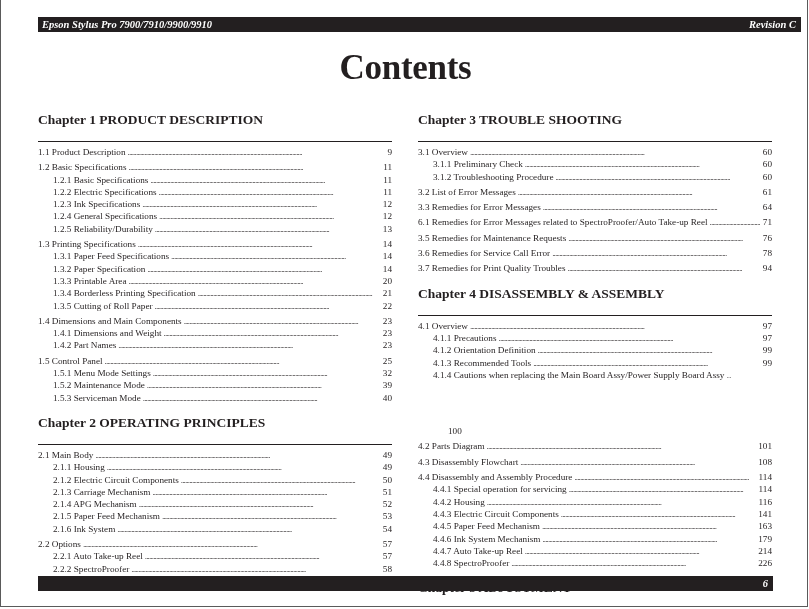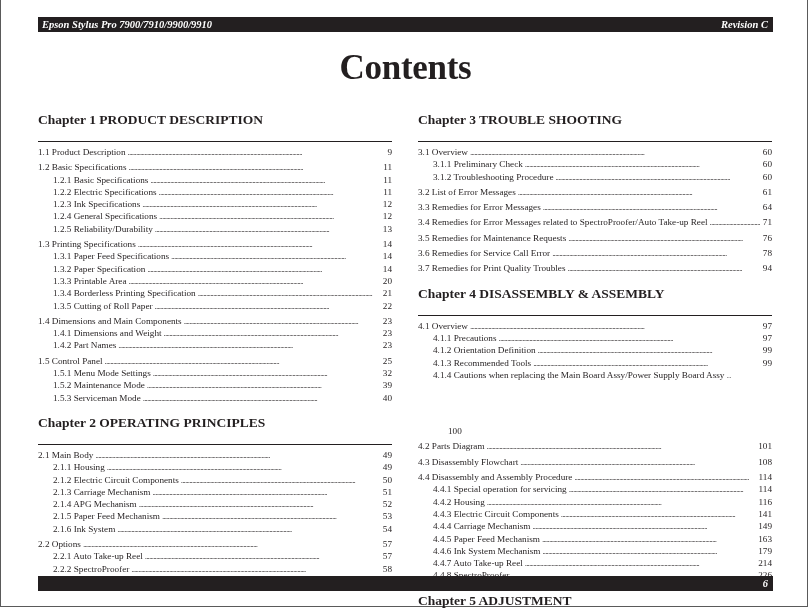--- a/index.html
+++ b/index.html
@@ -1,18 +1,18 @@
 <!DOCTYPE html>
 <html><head>
 <meta charset="utf-8">
 <style>
   html, body { margin: 0; padding: 0; background: #ffffff; }
   body { width: 809px; height: 609px; position: relative; overflow: hidden; font-family: "Liberation Serif", "DejaVu Serif", serif; color: #231f20; }
   .page { position: absolute; left: 0; top: 0; width: 806px; height: 606px; border: 1.5px solid #5a5a5a; border-top: none; border-left: 1.5px solid #5a5a5a; background: #fff; }
-  .hdr-bar { position: absolute; left: 37px; top: 17px; width: 735px; height: 15px; background: #231f20; color: #ffffff; font-style: italic; font-weight: bold; font-size: 10.5px; line-height: 15px; }
+  .hdr-bar { position: absolute; left: 37px; top: 17px; width: 735px; height: 15px; background: #231f20; color: #ffffff; font-style: italic; font-weight: bold; font-size: 10.5px; line-height: 15px; padding-left: 28px; }
   .hdr-bar .l { position: absolute; left: 4px; top: 0; }
   .hdr-bar .r { position: absolute; right: 5px; top: 0; }
   .title { position: absolute; left: 0; width: 809px; top: 46px; text-align: center; font-size: 35px; font-weight: bold; line-height: 44px; letter-spacing: -0.3px; }
   .col { position: absolute; top: 112px; width: 354px; }
   .col.left { left: 37px; }
   .col.right { left: 417px; }
   .chapter { font-weight: bold; font-size: 13.5px; line-height: 16px; padding-bottom: 13px; border-bottom: 1.3px solid #231f20; margin-bottom: 4px; white-space: nowrap; }
   .entry { display: flex; font-size: 9.2px; line-height: 12.3px; white-space: nowrap; }
   .entry.sub { padding-left: 15px; }
   .entry.gap { margin-top: 3px; }
@@ -225,21 +225,21 @@
         <span class="t">3.2 List of Error Messages</span>
         <span class="dots"></span>
         <span class="p">61</span>
       </div>
     <div class="entry gap">
         <span class="t">3.3 Remedies for Error Messages</span>
         <span class="dots"></span>
         <span class="p">64</span>
       </div>
     <div class="entry gap">
-        <span class="t">3.4 Remedies for Error Messages related to SpectroProofer/Auto Take-up Reel</span>
+        <span class="t">6.1 Remedies for Error Messages related to SpectroProofer/Auto Take-up Reel</span>
         <span class="dots"></span>
         <span class="p">71</span>
       </div>
     <div class="entry gap">
         <span class="t">3.5 Remedies for Maintenance Requests</span>
         <span class="dots"></span>
         <span class="p">76</span>
       </div>
     <div class="entry gap">
         <span class="t">3.6 Remedies for Service Call Error</span>
@@ -301,25 +301,20 @@
       </div>
     <div class="entry sub">
         <span class="t">4.4.2 Housing</span>
         <span class="dots"></span>
         <span class="p">116</span>
       </div>
     <div class="entry sub">
         <span class="t">4.4.3 Electric Circuit Components</span>
         <span class="dots"></span>
         <span class="p">141</span>
-      </div>
-    <div class="entry sub">
-        <span class="t">4.4.4 Carriage Mechanism</span>
-        <span class="dots"></span>
-        <span class="p">149</span>
       </div>
     <div class="entry sub">
         <span class="t">4.4.5 Paper Feed Mechanism</span>
         <span class="dots"></span>
         <span class="p">163</span>
       </div>
     <div class="entry sub">
         <span class="t">4.4.6 Ink System Mechanism</span>
         <span class="dots"></span>
         <span class="p">179</span>

